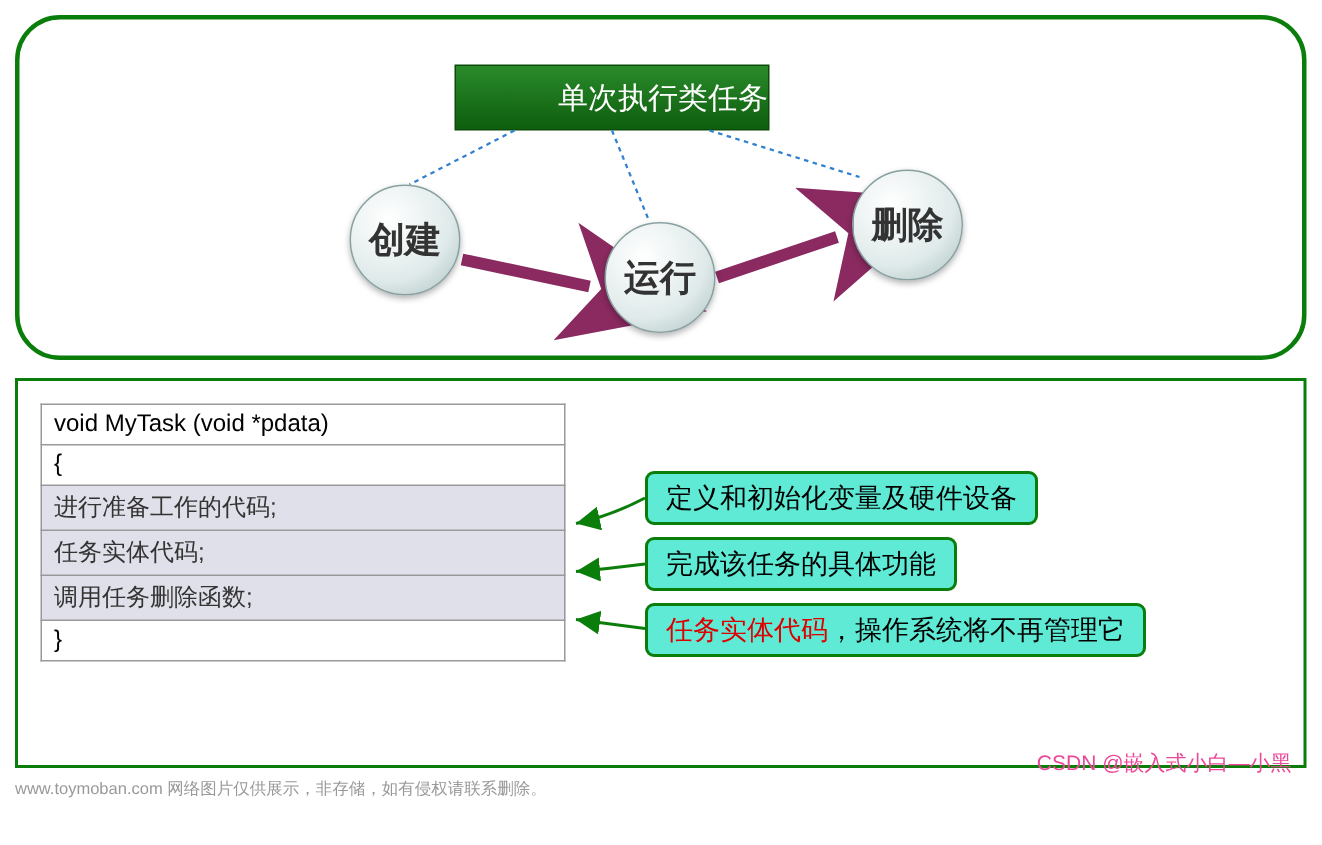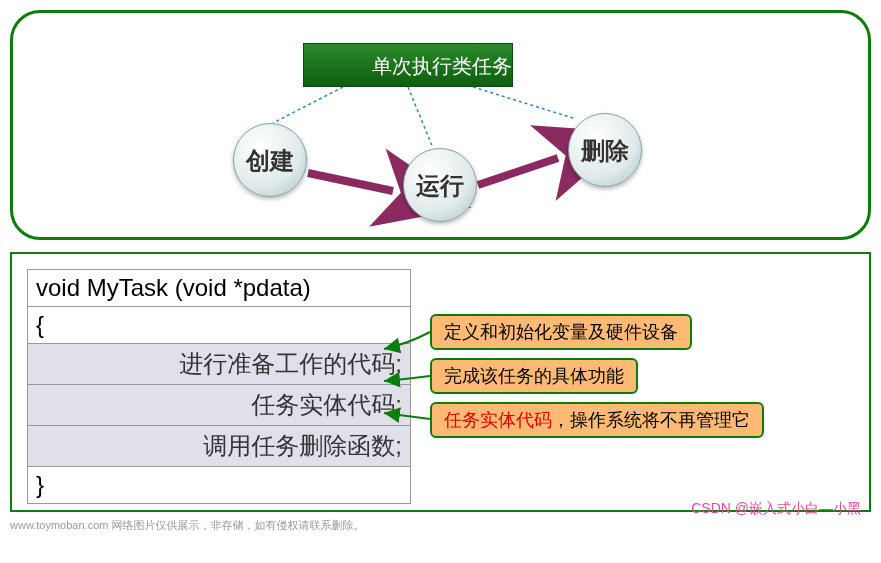--- a/index.html
+++ b/index.html
@@ -54,41 +54,40 @@
     pointer-events: none;
   }
   .panel-bottom {
     border: 2px solid #0a7d0a;
     height: 260px;
     position: relative;
     padding: 15px;
   }
   .code-table {
     border-collapse: collapse;
-    width: 384px;
+    width: 350px;
     font-family: Arial, sans-serif;
-    font-size: 24px;
+    font-size: 16px;
   }
   .code-table td {
     border: 1px solid #999;
     padding: 4px 8px;
     background: #fff;
   }
   .code-table td.shade {
     background: #e0e0ea;
     color: #333;
-    text-align: right;
   }
   .callout {
     position: absolute;
     border: 2px solid #0a7d0a;
     border-radius: 6px;
     padding: 4px 12px;
     font-size: 18px;
-    background: #fdba74;
+    background: #5eead4;
     white-space: nowrap;
   }
   .c1 { left: 418px; top: 60px; }
   .c2 { left: 418px; top: 104px; }
   .c3 { left: 418px; top: 148px; }
   .red { color: #d00; }
   svg.conn {
     position: absolute;
     left: 0; top: 0;
     pointer-events: none;

